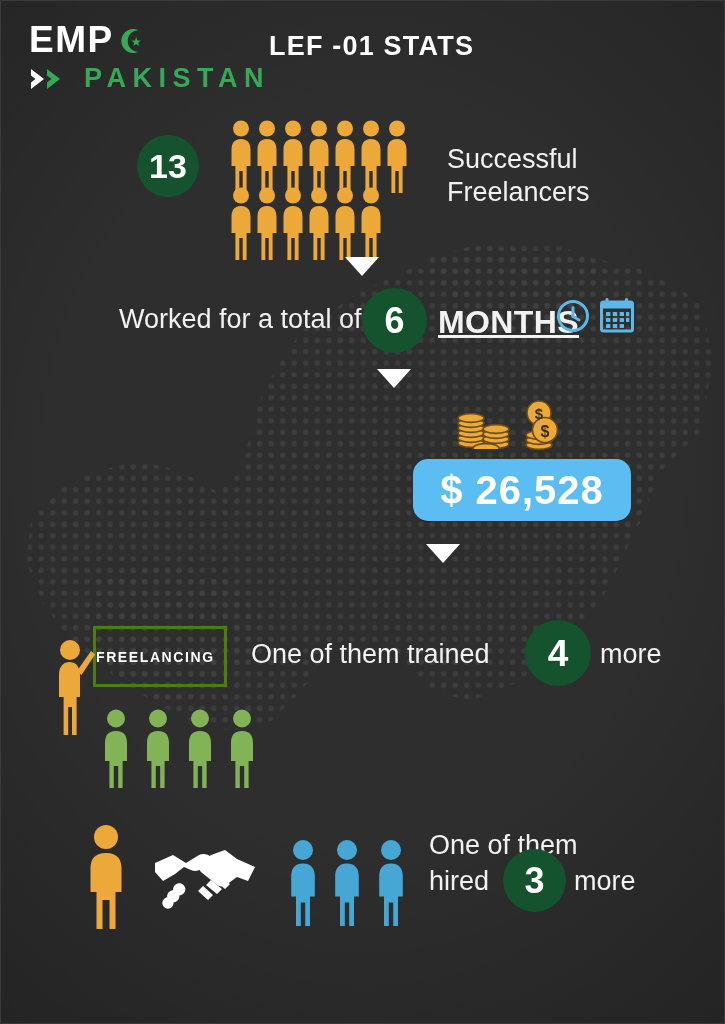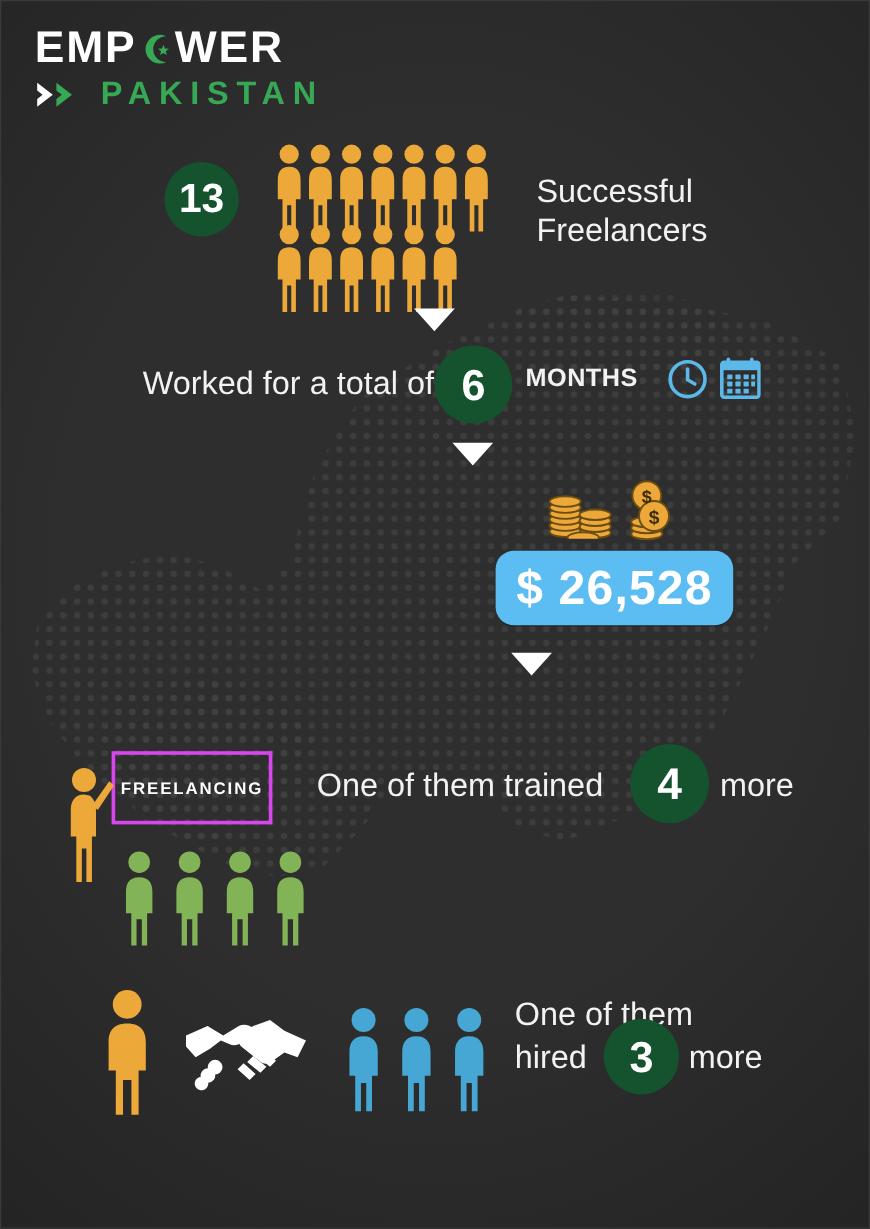--- a/index.html
+++ b/index.html
@@ -90,22 +90,22 @@
     border-radius:15px;
     display:flex;align-items:center;justify-content:center;
     color:#ffffff;font-weight:bold;font-size:40px;
     letter-spacing:1px;
     box-shadow:0 1px 0 rgba(0,0,0,.25);
   }
 
   
   .board{
     position:absolute;
-    border:3px solid #d946ef;
-    display:flex;align-items:center;justify-content:center;
+    border:3px solid #4d7c0f;
+    display:flex;align-items:center;justify-content:flex-start;
     background:transparent;
   }
   .board-label{
     color:#ffffff;font-weight:bold;font-size:14px;letter-spacing:1.6px;
   }
 </style>
 </head>
 <body>
 
 <div id="poster">
@@ -140,33 +140,33 @@
 
     <div class="logo">
       <div class="logo-top">
         <span>EMP</span>
         <span class="logo-moon">
           <svg width="30" height="30" viewBox="0 0 30 30">
             <path d="M23.5,4.2 A12,12 0 1 0 23.5,25.8 A9.6,9.6 0 1 1 23.5,4.2 Z" fill="#37a855"></path>
             <path d="M21.2,11.3 l1.25,3.1 l3.3,.2 l-2.55,2.1 l.82,3.2 l-2.82,-1.8 l-2.82,1.8 l.82,-3.2 l-2.55,-2.1 l3.3,-.2 Z" fill="#37a855"></path>
           </svg>
         </span>
-        <span>WER</span>
       </div>
       <div class="logo-bot">
         <span class="chev">
           <svg width="46" height="24" viewBox="0 0 46 24">
             <path d="M2,2 L15,12 L2,22 L2,15.5 L6.5,12 L2,8.5 Z" fill="#ffffff"></path>
             <path d="M18,2 L31,12 L18,22 L18,15.5 L22.5,12 L18,8.5 Z" fill="#37a855"></path>
           </svg>
         </span>
         <span class="pak-word">PAKISTAN</span>
       </div>
     </div>
 
+    <div class="head-title">LEF -01 STATS</div>
   </div>
 
   <div class="stage">
 
     <div class="circle" style="left:136px;top:134px;width:62px;height:62px;font-size:34px;">
       <span>13</span>
     </div>
 
     <div class="people-row" style="left:228px;top:118px;gap:2px;">
       <svg class="person" width="24" height="76" viewBox="0 0 24 76">
@@ -230,21 +230,21 @@
 Freelancers</div>
 
     <div class="arrow" style="left:344px;top:256px;"></div>
 
     <div class="stat-text" style="left:93px;top:302px;margin-left:25px;">Worked for a total of</div>
 
     <div class="circle" style="left:361px;top:287px;width:65px;height:65px;font-size:36px;">
       <span>6</span>
     </div>
 
-    <div class="stat-text" style="left:437px;top:302px;font-weight:bold;font-size:21px;letter-spacing:.4px;">MONTHS</div>
+    <div class="stat-text" style="left:437px;top:302px;font-weight:bold;font-size:32px;letter-spacing:.4px;text-decoration:underline;">MONTHS</div>
 
     <span style="position:absolute;left:555px;top:298px;">
       <svg width="34" height="34" viewBox="0 0 34 34">
         <circle cx="17" cy="17" r="14.5" fill="none" stroke="#5bb8e8" stroke-width="3"></circle>
         <path d="M17,8.5 L17,17.5 L23,21" fill="none" stroke="#5bb8e8" stroke-width="3" stroke-linecap="round"></path>
       </svg>
     </span>
 
     <span style="position:absolute;left:599px;top:296px;">
       <svg width="34" height="36" viewBox="0 0 34 36">
@@ -296,21 +296,21 @@
           <ellipse cx="22" cy="36" rx="13" ry="4.4" fill="#eda83a"></ellipse>
           <circle cx="22" cy="14" r="12" fill="#eda83a"></circle>
           <circle cx="28" cy="31" r="12.5" fill="#eda83a"></circle>
         </g>
         <text x="22" y="20" font-family="'Liberation Sans',sans-serif" font-size="15" font-weight="bold" fill="#3a2c08" text-anchor="middle">$</text>
         <text x="28" y="38" font-family="'Liberation Sans',sans-serif" font-size="16" font-weight="bold" fill="#3a2c08" text-anchor="middle">$</text>
       </svg>
     </span>
 
 
-    <div class="money-badge" style="left:412px;top:458px;width:198px;height:62px;">
+    <div class="money-badge" style="left:412px;top:458px;width:218px;height:62px;">
       <span>$ 26,528</span>
     </div>
 
     <div class="arrow" style="left:425px;top:543px;"></div>
 
     <div class="board" style="left:92px;top:625px;width:128px;height:55px;">
       <span class="board-label">FREELANCING</span>
     </div>
 
     <span style="position:absolute;left:52px;top:638px;">
@@ -333,21 +333,21 @@
       <svg class="person" width="30" height="82" viewBox="0 0 30 82">
           <circle cx="15" cy="10.5" r="9" fill="#82b457"></circle>
           <path d="M15,23 C6.5,23 4,28.5 4,35 L4,53 L8.4,53 L8.4,80 L12.8,80 L12.8,58 L17.2,58 L17.2,80 L21.6,80 L21.6,53 L26,53 L26,35 C26,28.5 23.5,23 15,23 Z" fill="#82b457"></path>
         </svg>
       <svg class="person" width="30" height="82" viewBox="0 0 30 82">
           <circle cx="15" cy="10.5" r="9" fill="#82b457"></circle>
           <path d="M15,23 C6.5,23 4,28.5 4,35 L4,53 L8.4,53 L8.4,80 L12.8,80 L12.8,58 L17.2,58 L17.2,80 L21.6,80 L21.6,53 L26,53 L26,35 C26,28.5 23.5,23 15,23 Z" fill="#82b457"></path>
         </svg>
     </div>
 
-    <div class="stat-text" style="left:263px;top:637px;">One of them trained</div>
+    <div class="stat-text" style="left:250px;top:637px;">One of them trained</div>
 
     <div class="circle" style="left:524px;top:619px;width:66px;height:66px;font-size:37px;">
       <span>4</span>
     </div>
 
     <div class="stat-text" style="left:599px;top:637px;">more</div>
 
     <span style="position:absolute;left:84px;top:823px;">
       <svg width="42" height="108" viewBox="0 0 42 108">
         <circle cx="21" cy="13" r="12" fill="#eda83a"></circle>

